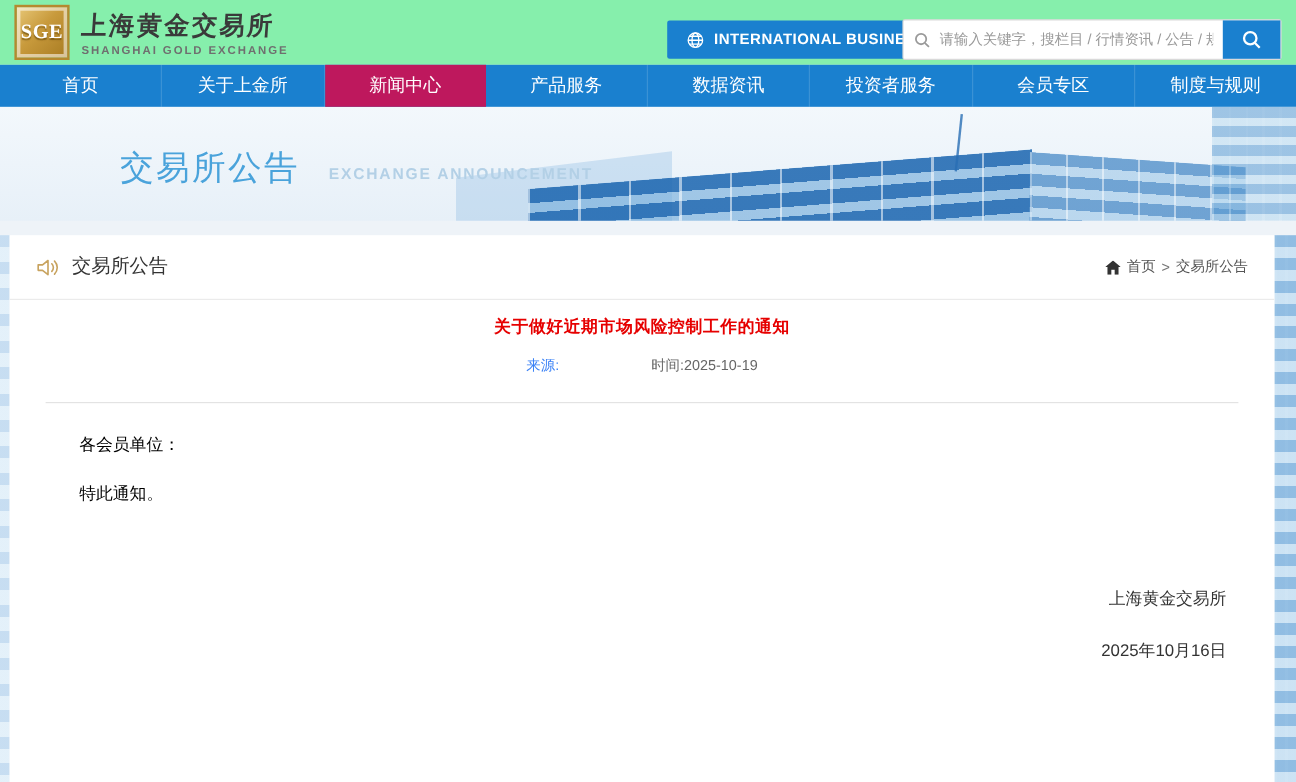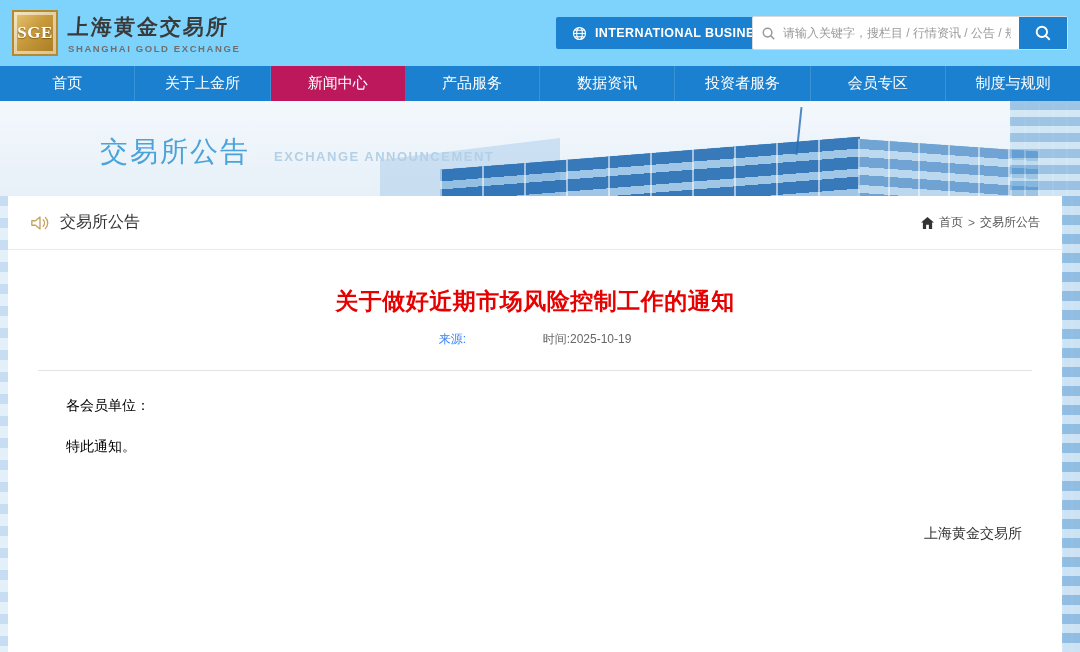--- a/index.html
+++ b/index.html
@@ -1,21 +1,21 @@
 <!DOCTYPE html>
 <html><head>
 <meta charset="utf-8">
 <style>
   * { margin:0; padding:0; box-sizing:border-box; }
   html,body { width:1080px; height:652px; overflow:hidden; }
   body { font-family:"Liberation Sans","DejaVu Sans",sans-serif; background:#eef3f8; }
   .page { position:relative; width:1080px; height:652px; background:#eef3f8; }
 
   
-  .topbar { position:relative; height:66px; background:#7dd3fc; display:flex; align-items:center; padding:0 12px; z-index:5; }
+  .topbar { position:relative; height:54px; background:#86efac; display:flex; align-items:center; padding:0 12px; z-index:5; }
   .logo { display:flex; align-items:center; gap:10px; cursor:pointer; }
   .logo-badge { width:46px; height:46px; background:linear-gradient(135deg,#e8c878 0%,#c89a3c 45%,#a87b22 100%); border:2px solid #b5892f; box-shadow:inset 0 0 0 3px rgba(255,255,255,.55); display:flex; align-items:center; justify-content:center; }
   .logo-badge span { color:#fff; font-weight:bold; font-size:17px; font-family:"Liberation Serif","DejaVu Serif",serif; letter-spacing:.5px; text-shadow:0 1px 1px rgba(90,60,0,.6); }
   .logo-text .cn { font-size:21px; font-weight:bold; color:#3a3a3a; font-family:"DejaVu Serif","Liberation Serif",serif; letter-spacing:2px; transform:skewX(-4deg); }
   .logo-text .en { font-size:9.5px; color:#6f6f6f; font-weight:bold; letter-spacing:1.6px; margin-top:2px; }
 
   .intl-btn { position:absolute; left:556px; top:17px; height:32px; padding:0 16px; background:#1a80cf; color:#fff; border:none; border-radius:2px; font-size:12.5px; font-weight:bold; display:flex; align-items:center; gap:8px; letter-spacing:.4px; cursor:pointer; }
 
   .search-wrap { position:absolute; right:12px; top:16px; width:316px; height:34px; display:flex; border:1px solid #d9d9d9; border-radius:2px; background:#fff; }
   .search-input-zone { flex:1; display:flex; align-items:center; padding:0 8px; gap:7px; }
@@ -57,21 +57,21 @@
 
   
   .card { position:absolute; left:8px; right:18px; top:196px; bottom:0; background:#ffffff; z-index:4; }
   .card-head { height:54px; display:flex; align-items:center; padding:0 22px; border-bottom:1px solid #ebebeb; }
   .card-head-title { font-size:16px; color:#333; margin-left:10px; }
   .breadcrumb { margin-left:auto; display:flex; align-items:center; gap:5px; font-size:12px; color:#555; }
   .breadcrumb .link { cursor:pointer; }
   .bc-sep { color:#777; }
 
   .article { padding:0 30px; }
-  .article-title { margin-top:36px; text-align:center; font-size:23px; font-weight:bold; color:#e60000; letter-spacing:.5px; }
+  .article-title { margin-top:14px; text-align:center; font-size:14px; font-weight:bold; color:#e60000; letter-spacing:.5px; }
   .article-meta { margin-top:14px; text-align:center; font-size:12px; }
   .meta-source-label { color:#3b82f6; }
   .meta-source-value { display:inline-block; min-width:60px; }
   .meta-time { color:#666; margin-left:10px; }
   .meta-divider { margin-top:22px; border-bottom:1px solid #e3e3e3; }
 
   .article-body { margin-top:18px; font-size:14px; color:#000000; line-height:33px; }
   .article-body p { text-indent:2em; margin-top:6px; }
   .article-body p.para-main { margin-top:8px; }
   .article-body p.para-close { margin-top:8px; }
@@ -209,17 +209,18 @@
 
       <div class="meta-divider"></div>
 
       <div class="article-body">
         <p class="para-salutation">各会员单位：</p>
         <p class="para-close">特此通知。</p>
       </div>
 
       <div class="sign-block">
         <div class="sign-name">上海黄金交易所</div>
+        <div class="sign-date">2025年10月16日</div>
       </div>
     </div>
   </div>
 
 </div>
 
 </body></html>

